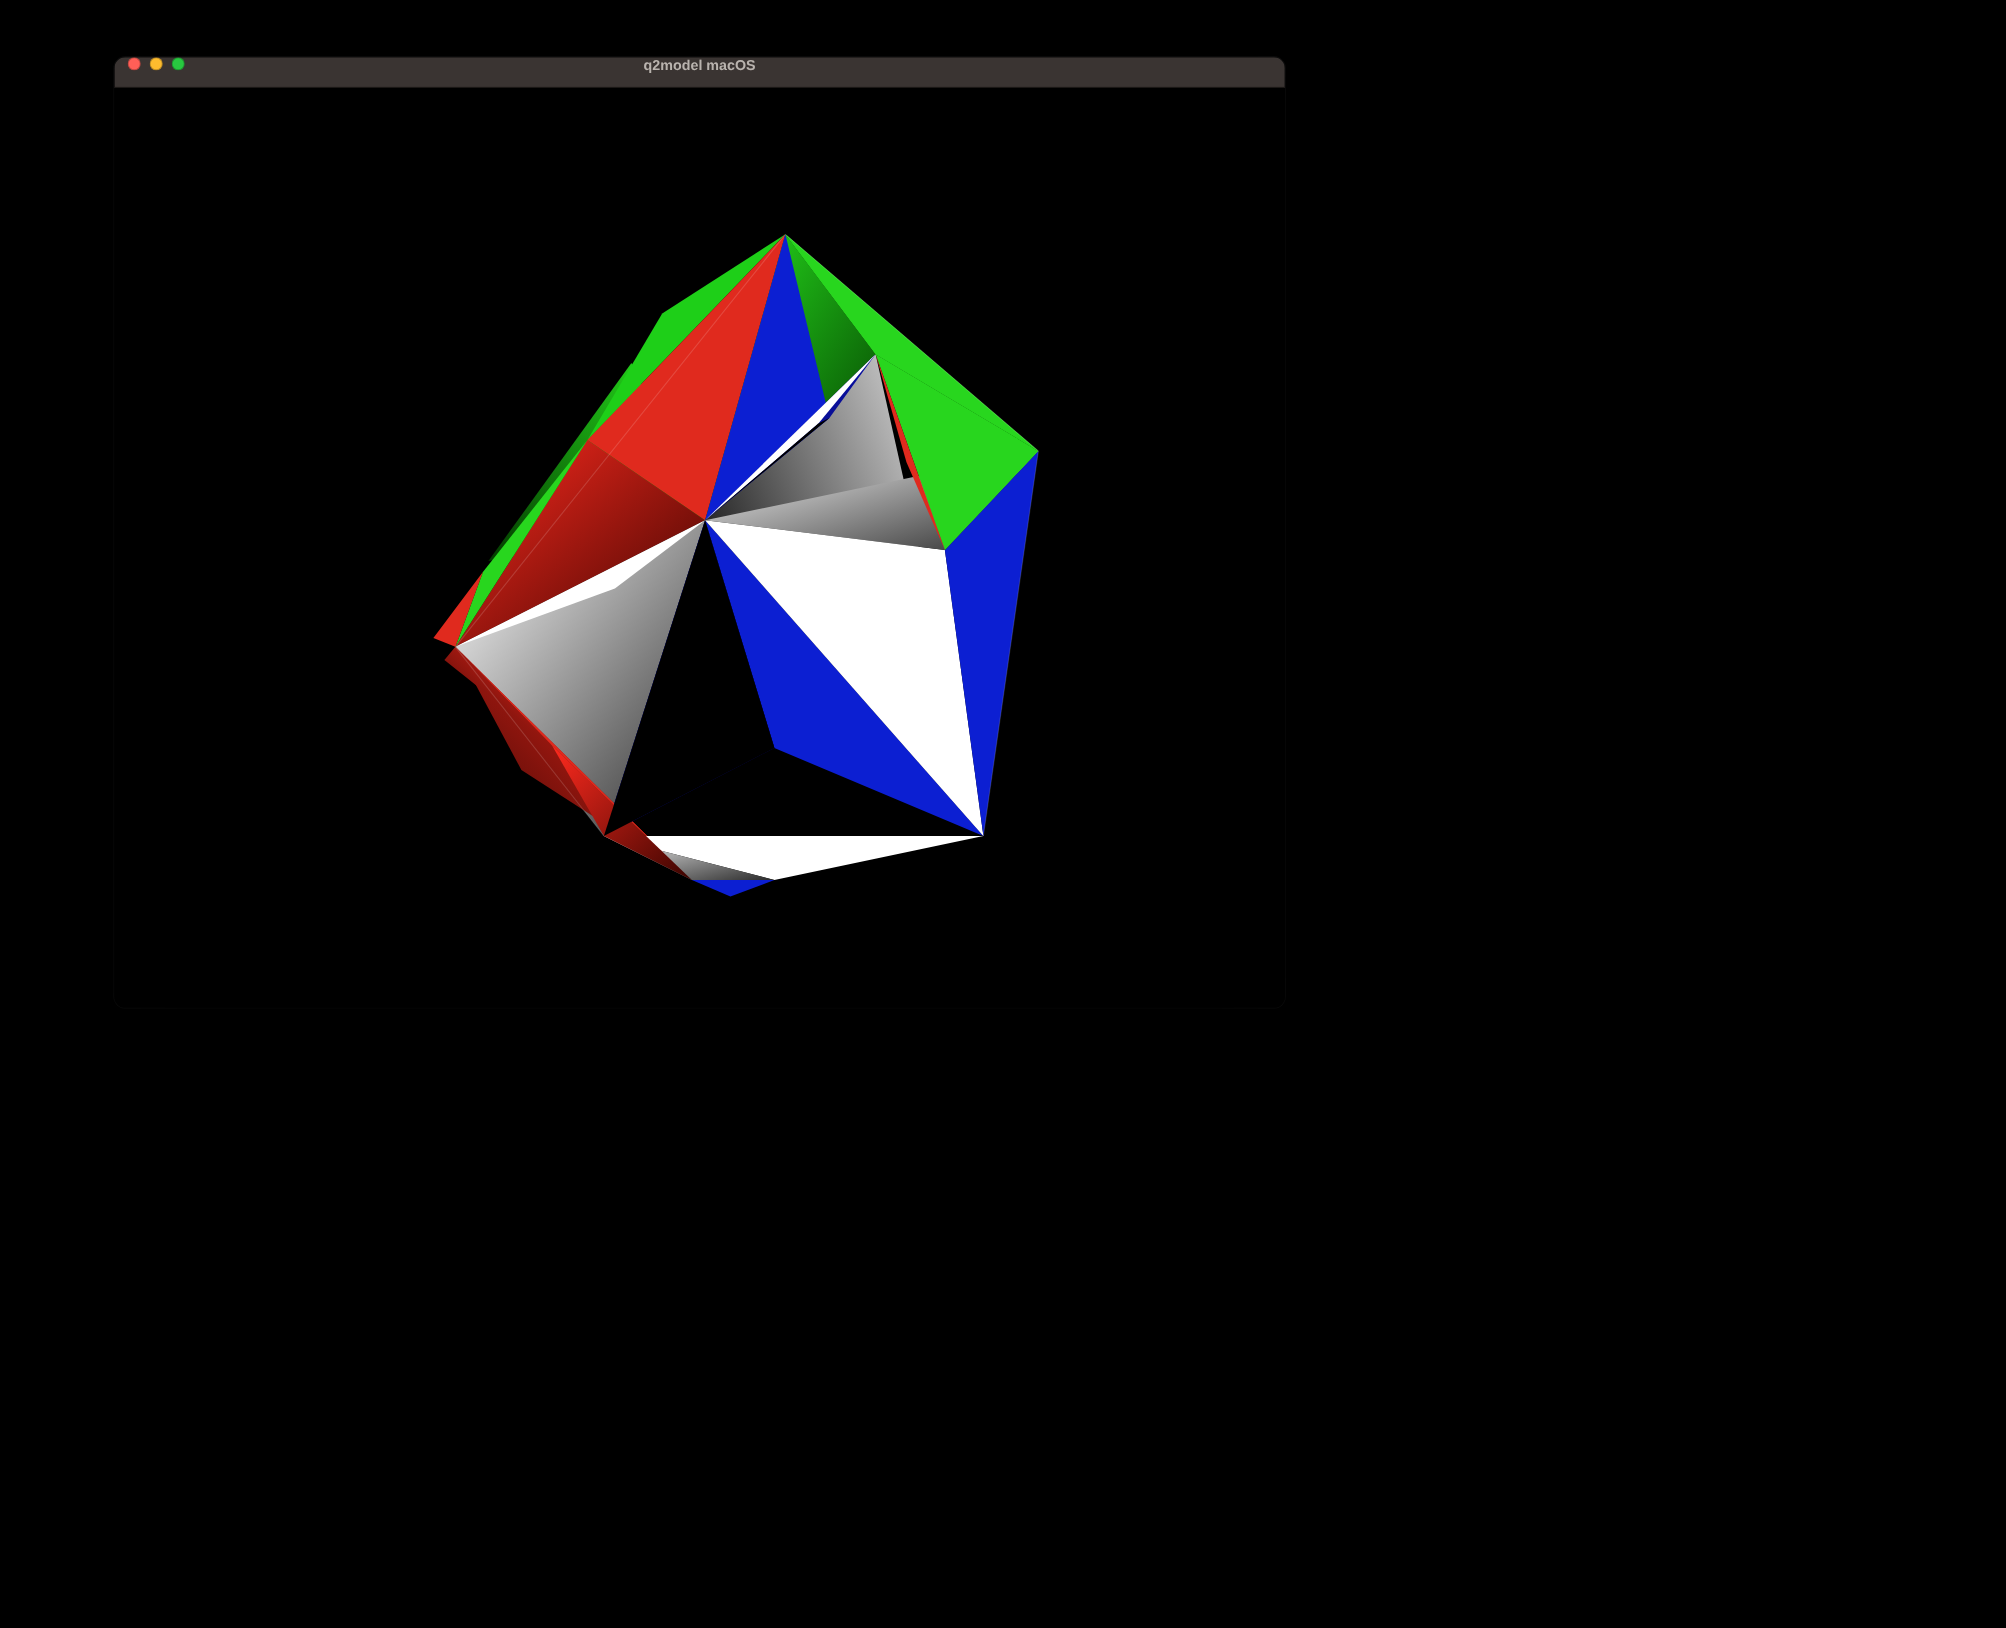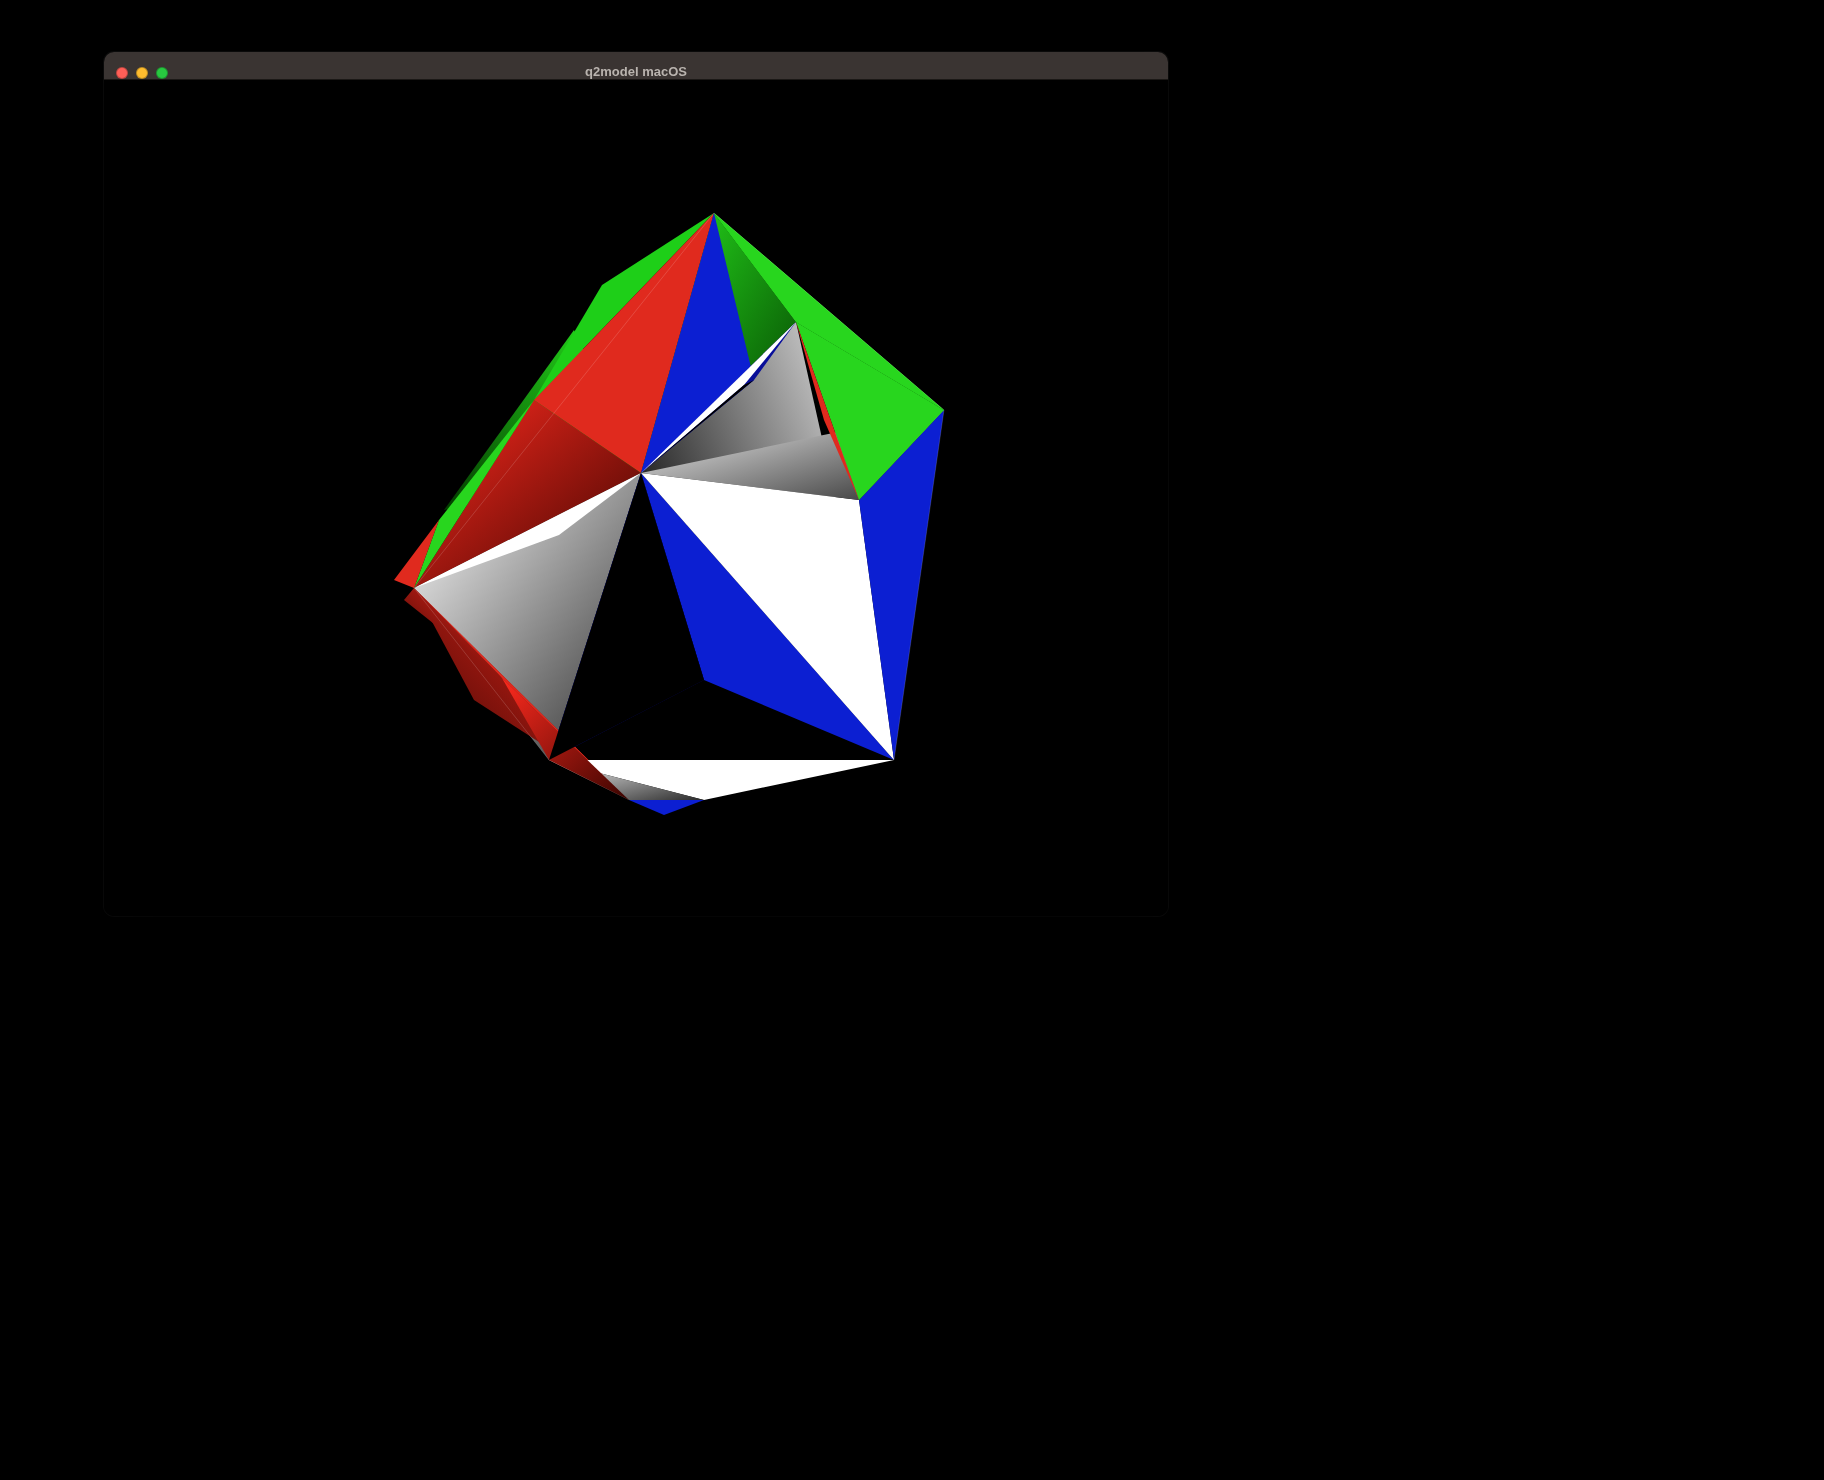--- a/index.html
+++ b/index.html
@@ -18,21 +18,21 @@
       width: 1064px; height: 864px;
       border-radius: 10px;
       overflow: hidden;
       box-shadow: 0 22px 70px rgba(0,0,0,0.8), 0 0 0 1px rgba(255,255,255,0.05);
       background: #000;
       display: flex; flex-direction: column;
     }
     .titlebar {
       height: 28px; flex: 0 0 28px;
       background: #3a3432;
-      display: flex; align-items: flex-end;
+      display: flex; align-items: flex-start;
       position: relative;
       border-bottom: 1px solid #1b1816;
     }
     .traffic-lights {
       display: flex; gap: 8px;
       padding-left: 12px;
     }
     .light {
       width: 12px; height: 12px; border-radius: 50%;
       border: 0.5px solid rgba(0,0,0,0.25);

